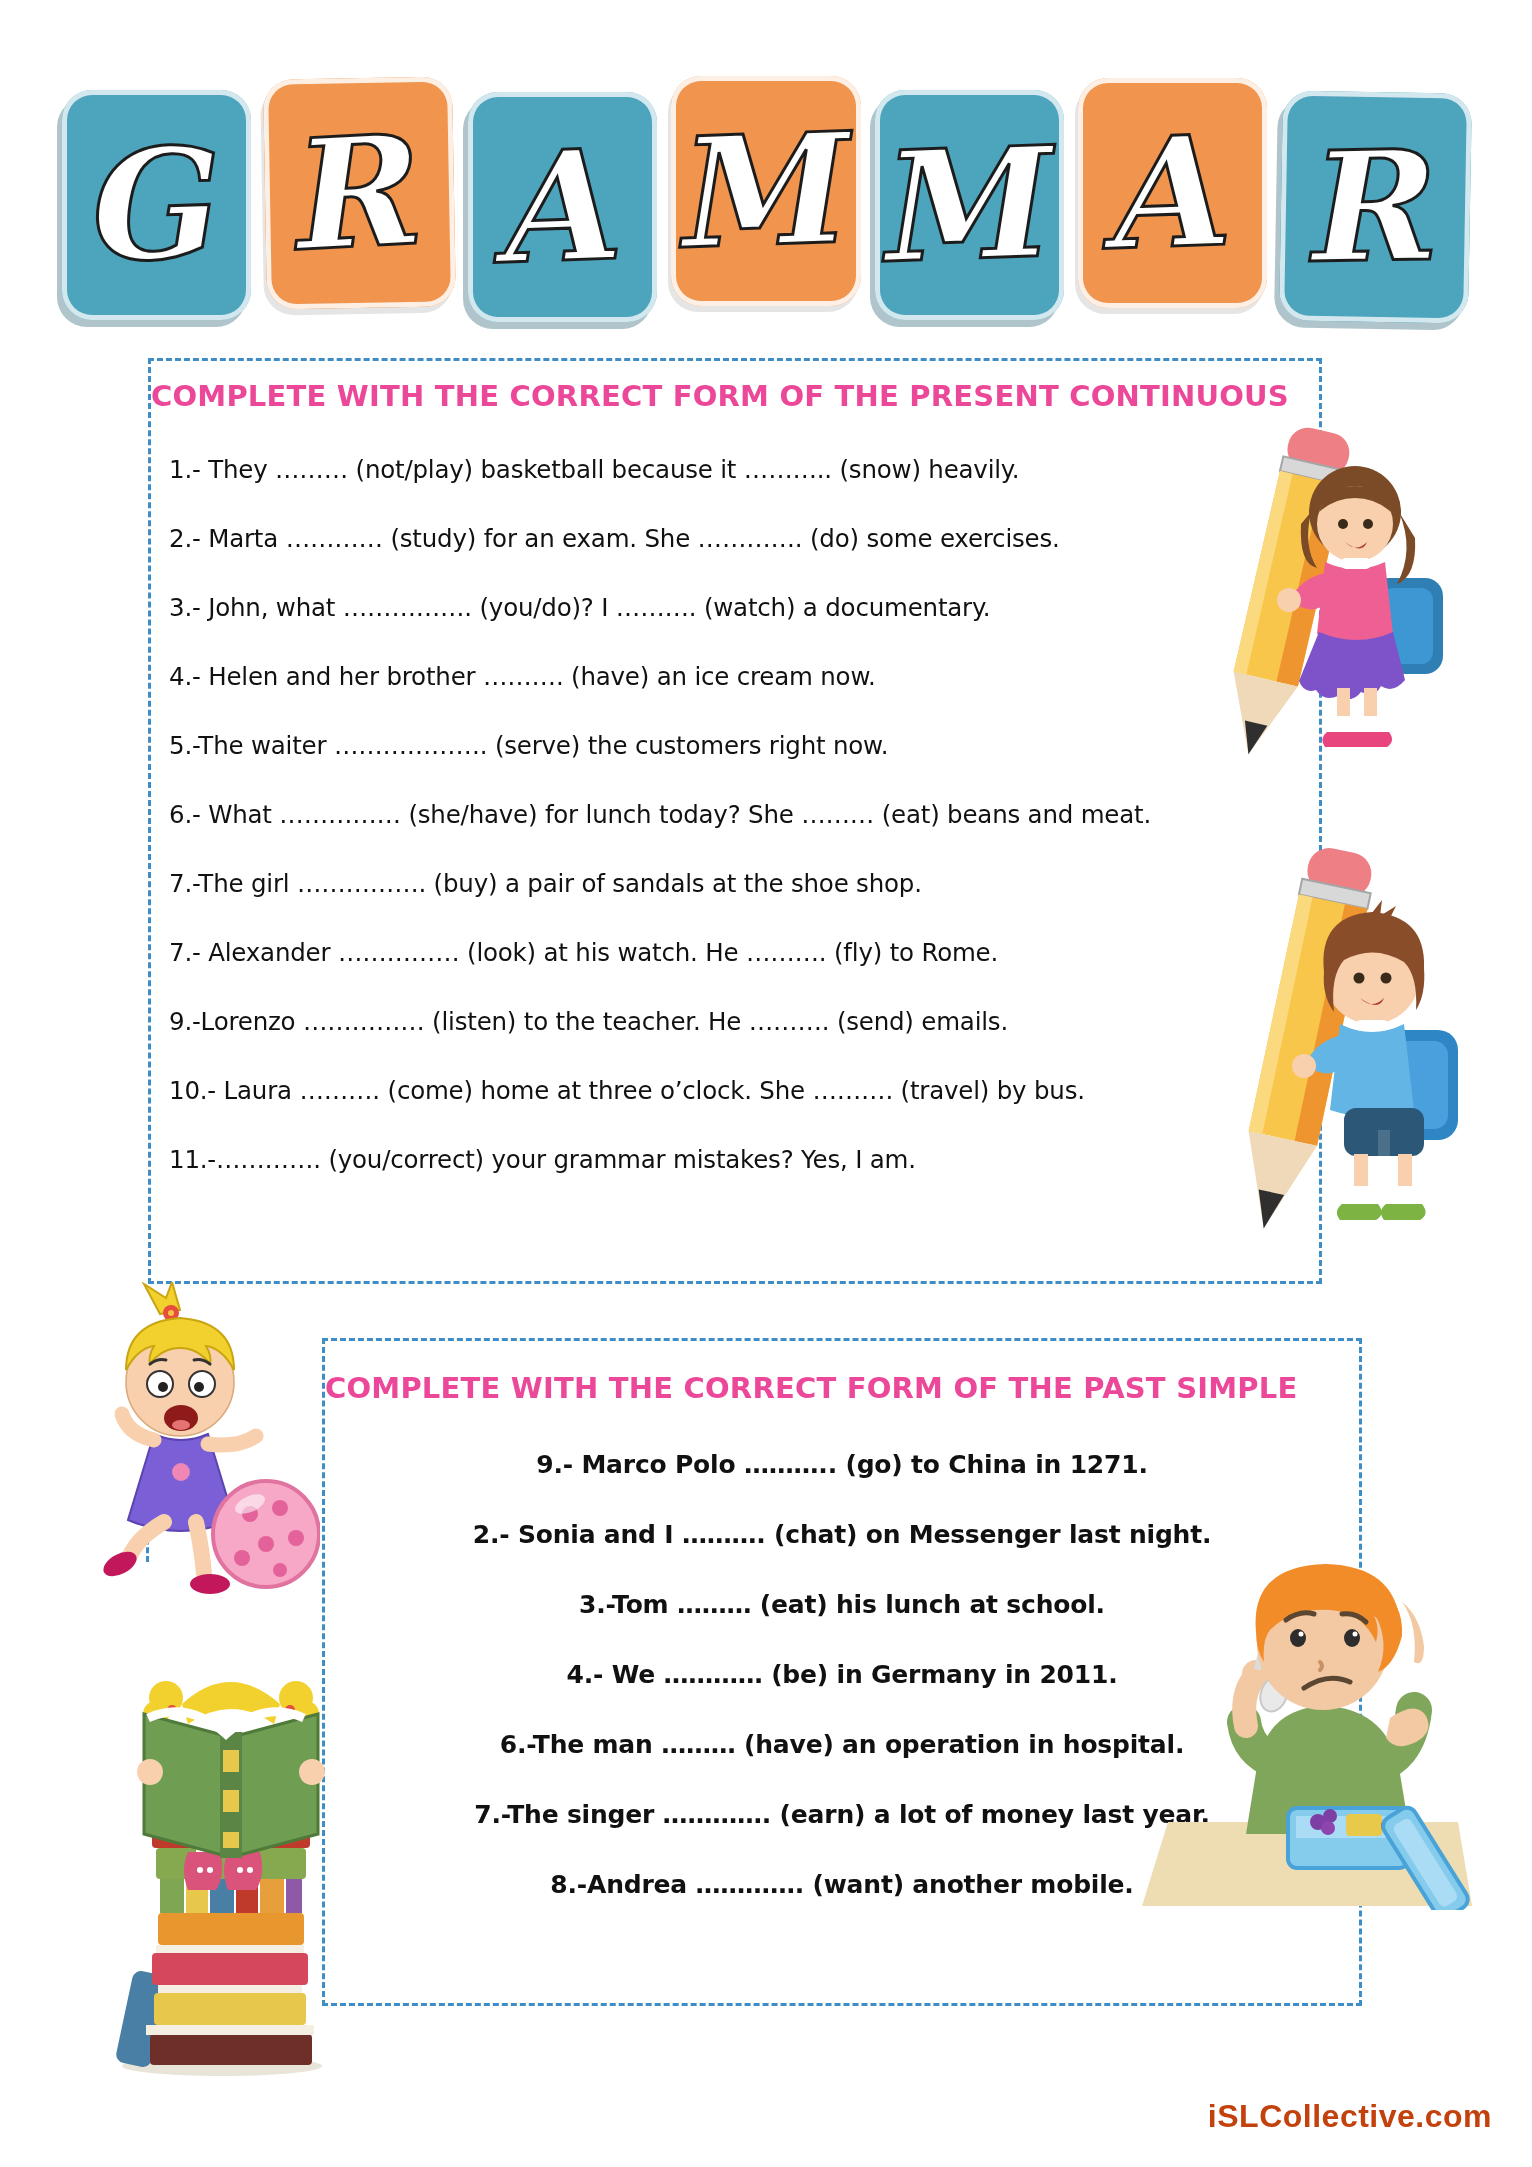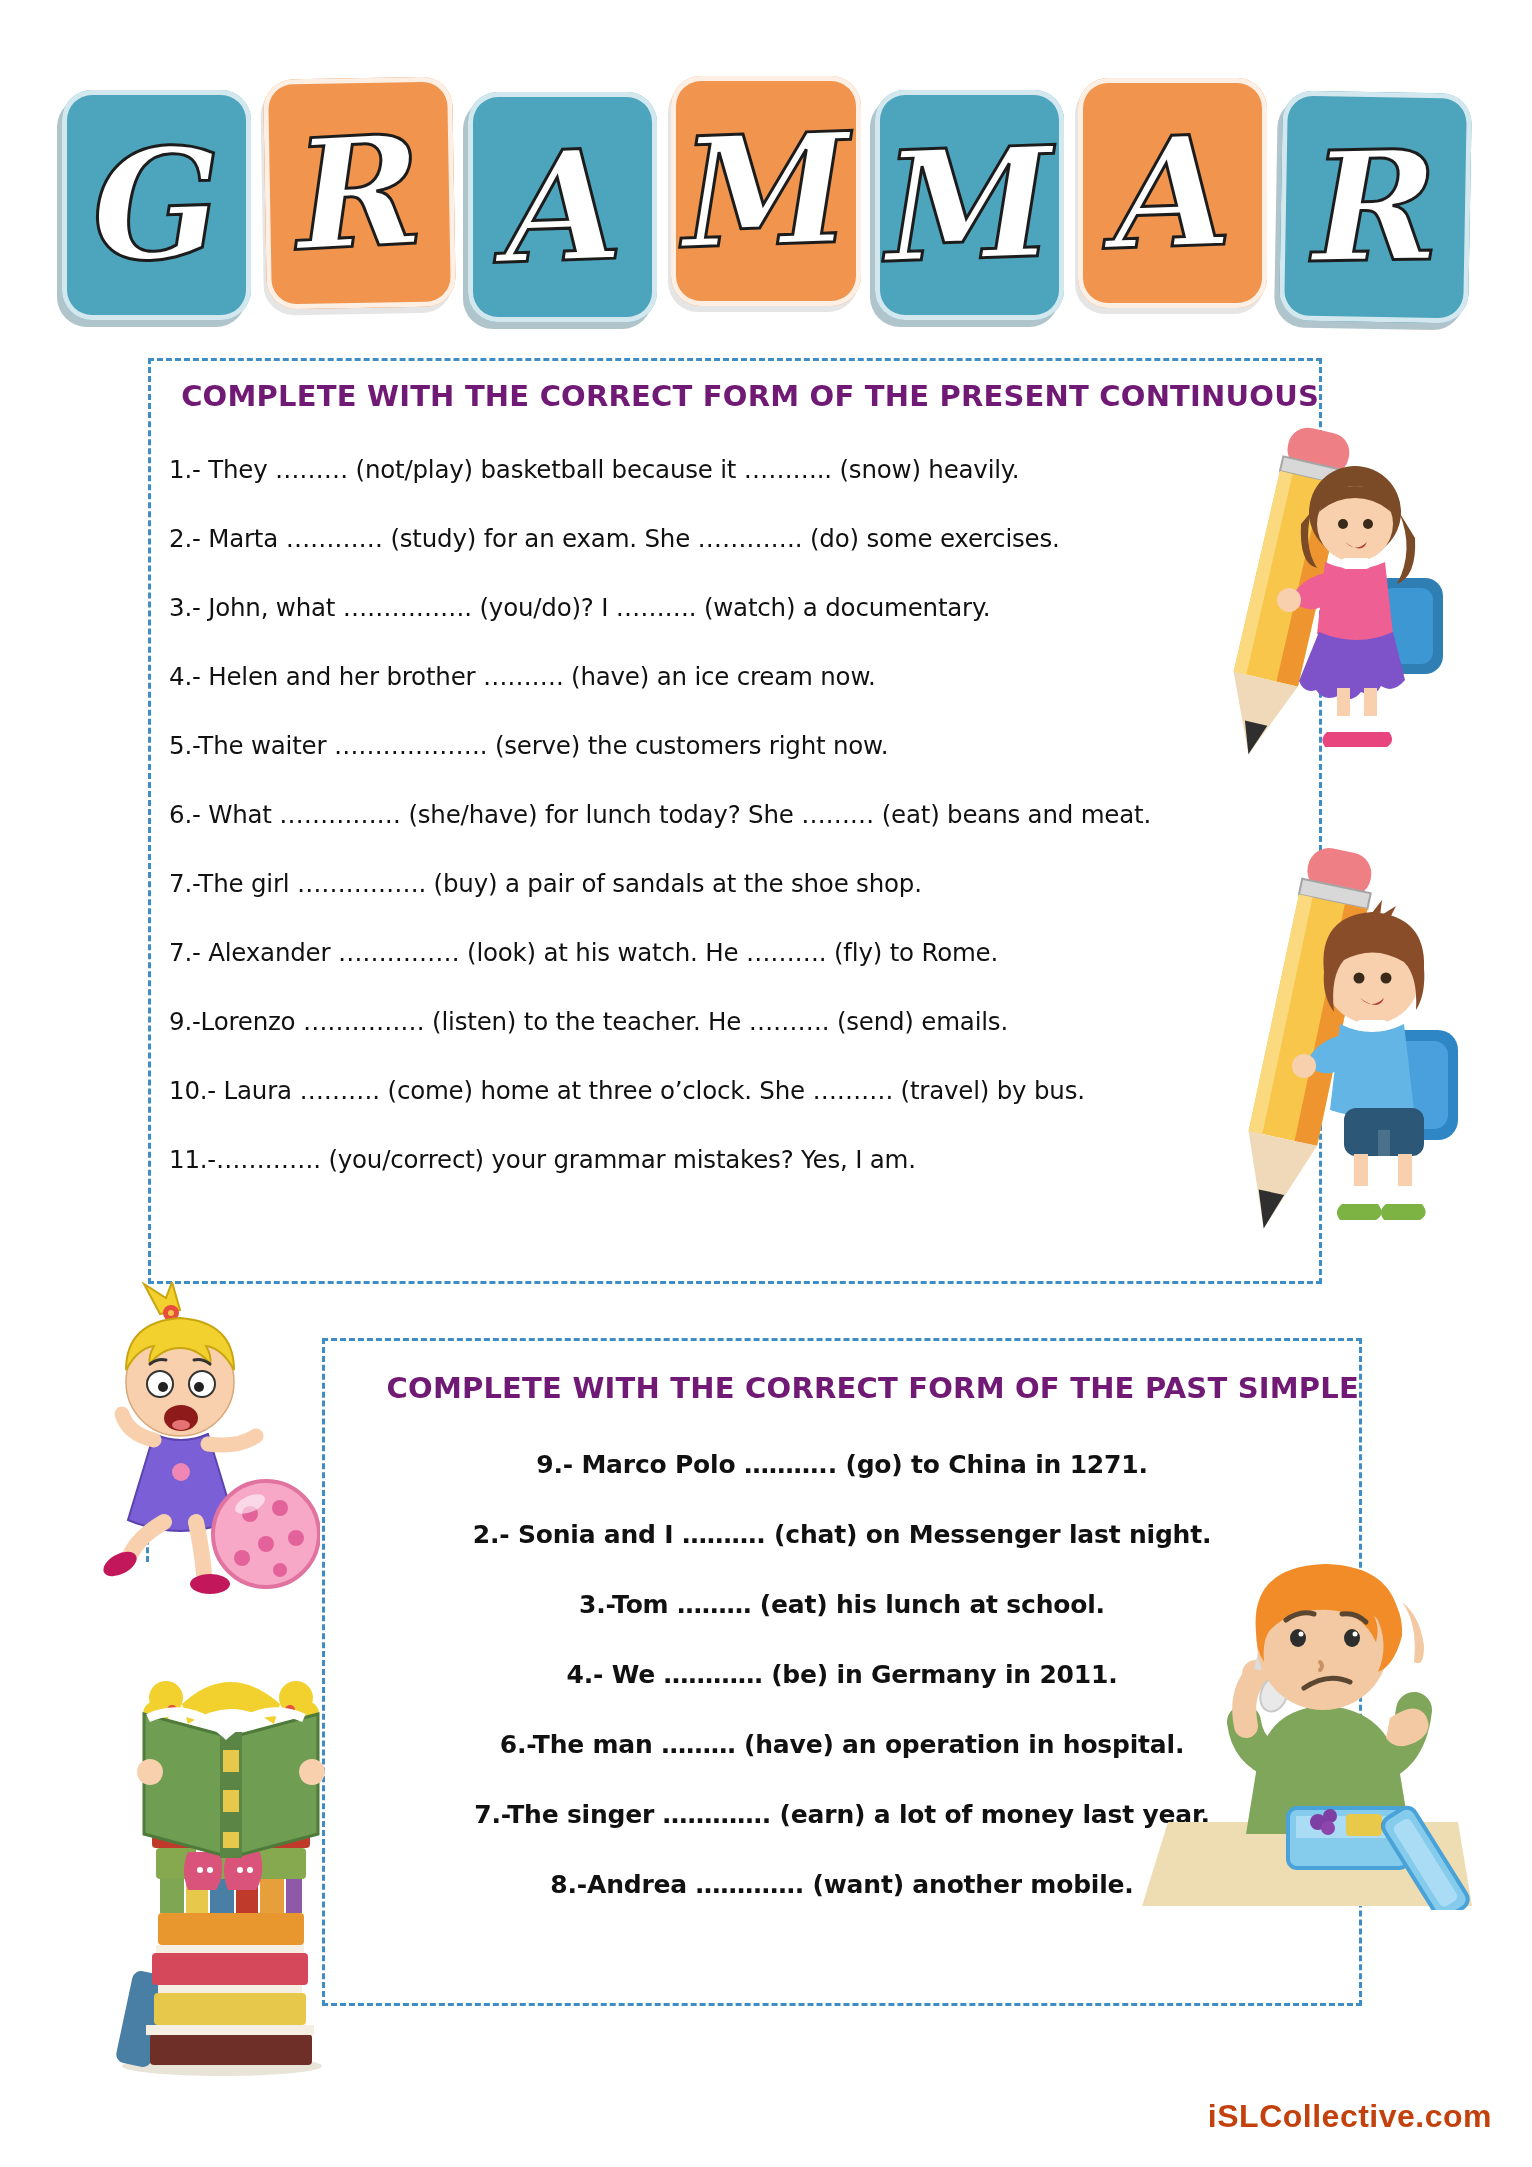--- a/index.html
+++ b/index.html
@@ -28,26 +28,26 @@
   .tile:nth-child(4){transform:translateY(-6px);}
   .tile:nth-child(5){transform:translateY(8px);}
   .tile:nth-child(6){transform:translateY(-4px);}
   .tile:nth-child(7){transform:translateY(10px) rotate(1deg);}
 
   
   .ex-box{position:absolute;border:3px dashed #3f8dc6;background:transparent;box-sizing:border-box;}
   #box1{left:148px;top:358px;width:1174px;height:926px;}
   #box2{left:322px;top:1338px;width:1040px;height:668px;}
   .ex-title{
-    text-align:right;font-weight:700;font-size:29px;letter-spacing:.2px;
-    padding-top:18px;color:#701a75;
+    text-align:left;font-weight:700;font-size:29px;letter-spacing:.2px;
+    padding-top:18px;color:#ec4899;
   }
   #box1 .items{margin-top:22px;padding-left:18px;padding-right:6px;}
   #box1 .item{height:69px;display:flex;align-items:center;font-weight:400;font-size:24.5px;letter-spacing:-.2px;white-space:nowrap;}
-  #box2 .ex-title{padding-top:30px;margin-left:9px;}
+  #box2 .ex-title{padding-top:30px;}
   #box2 .items{margin-top:24px;}
   #box2 .item{height:70px;display:flex;align-items:center;justify-content:center;font-weight:700;font-size:25px;letter-spacing:-.2px;white-space:nowrap;}
 
   
   .dash-frag{position:absolute;left:146px;top:1512px;height:50px;width:0;border-left:3px dashed #3f8dc6;}
 
   
   .illus{position:absolute;z-index:5;}
   #girl-pencil{left:1202px;top:420px;width:252px;height:350px;}
   #boy-pencil{left:1222px;top:838px;width:244px;height:424px;}

